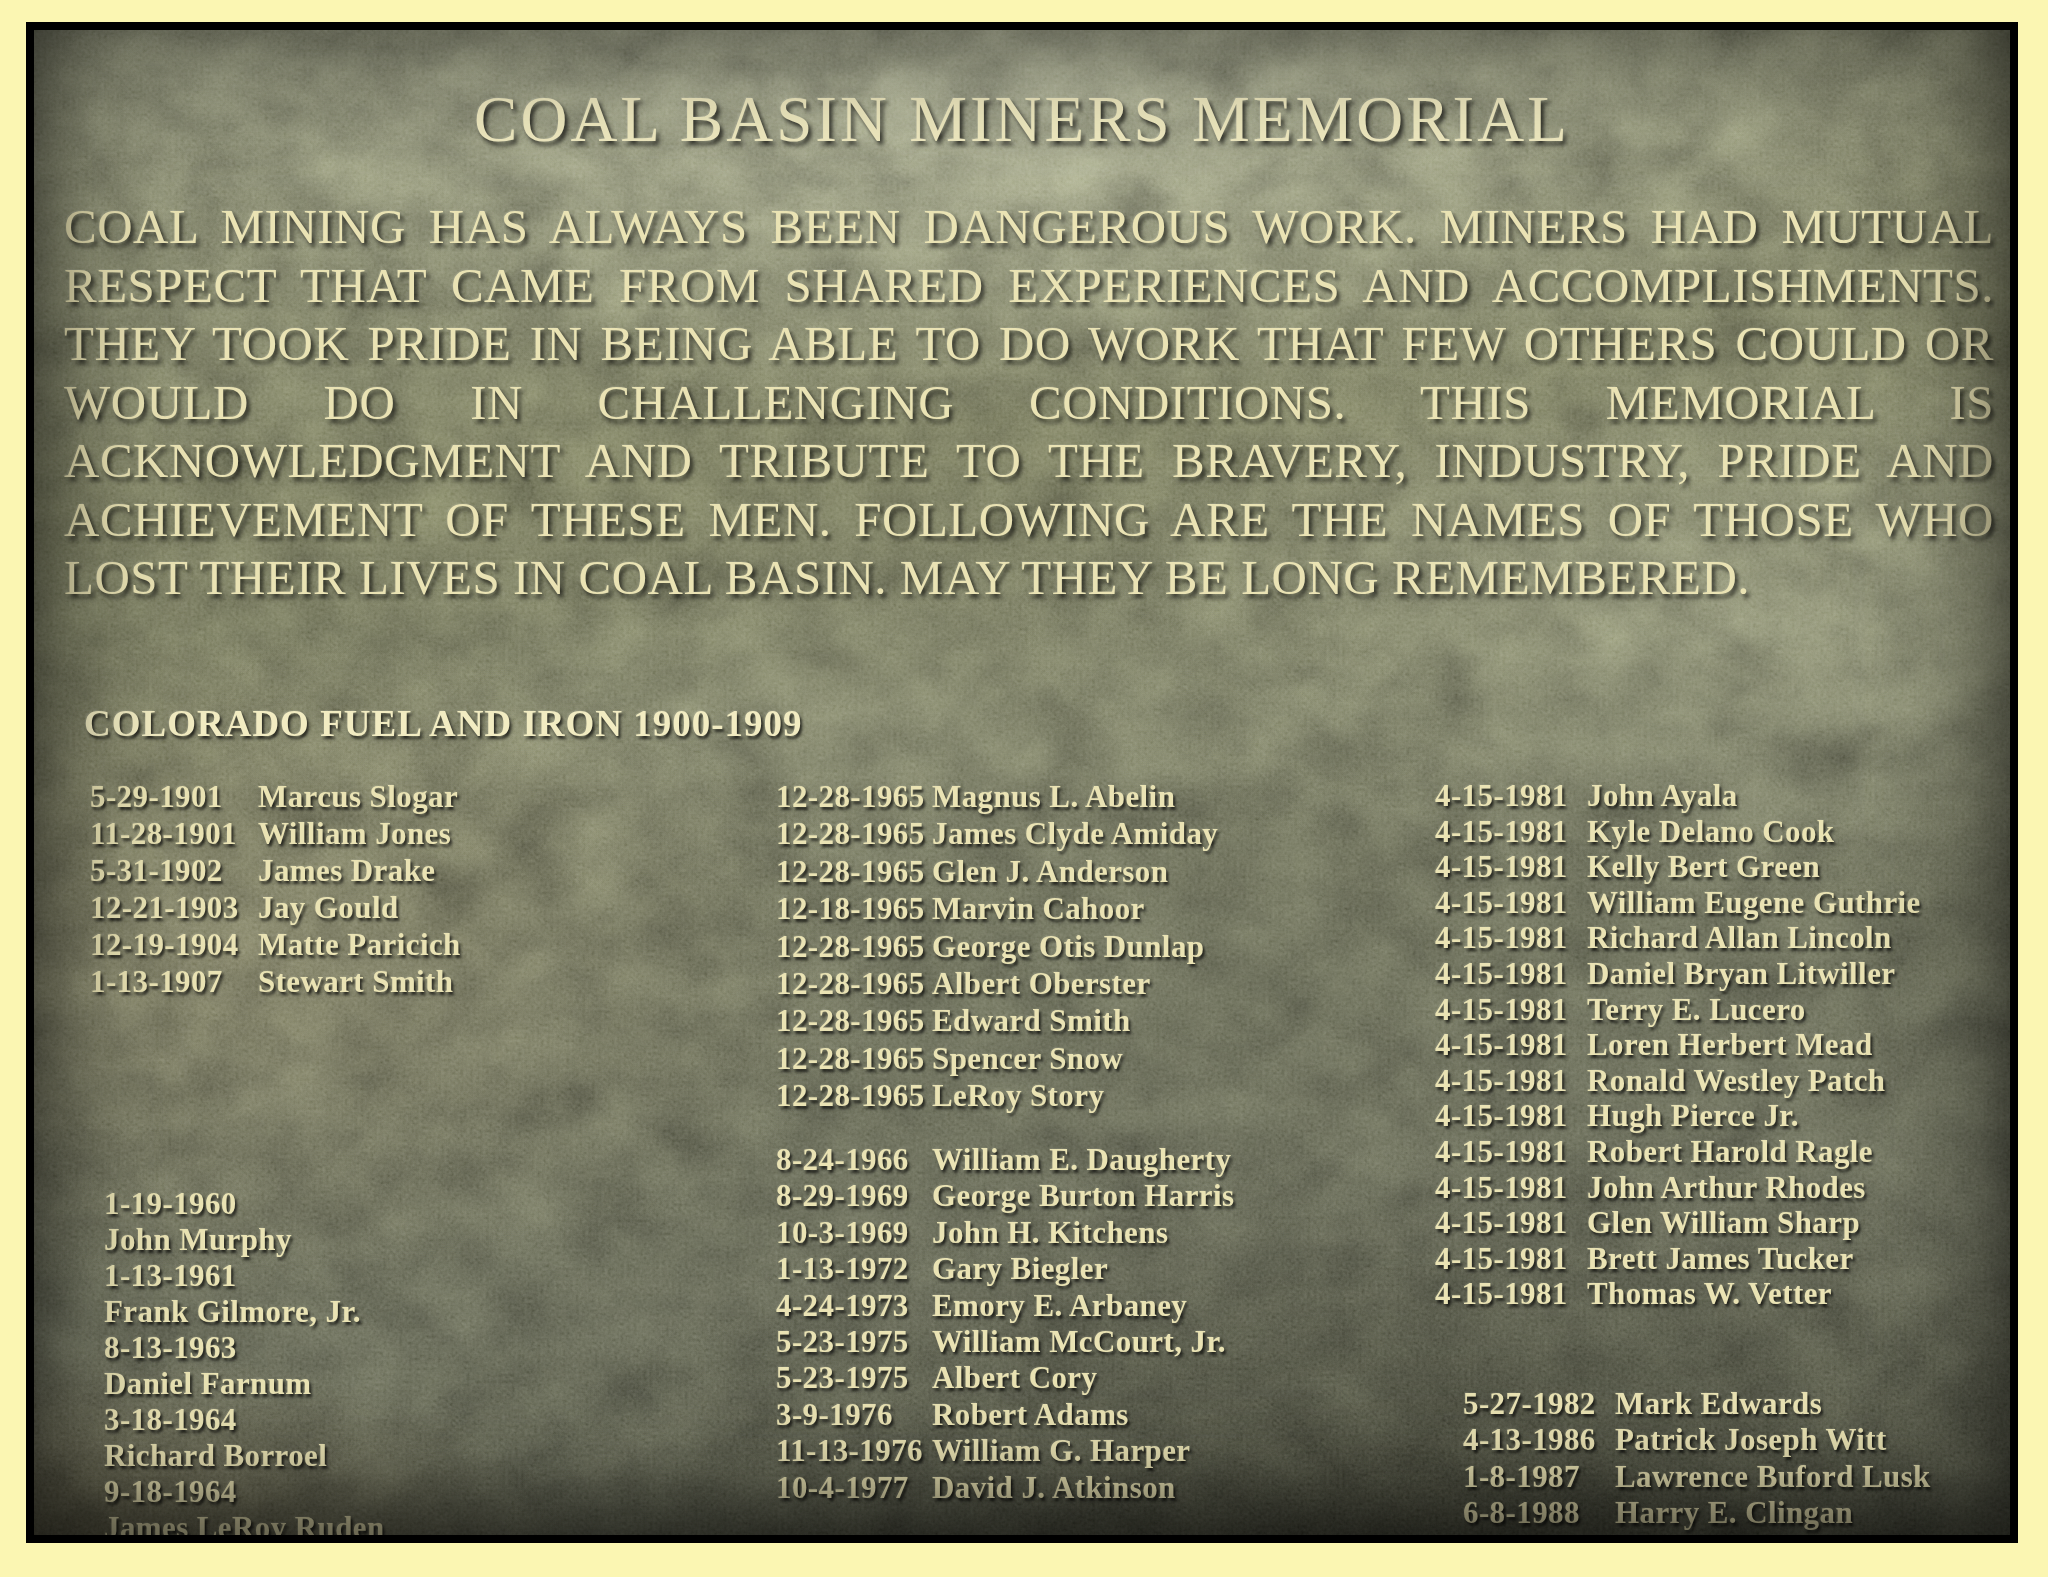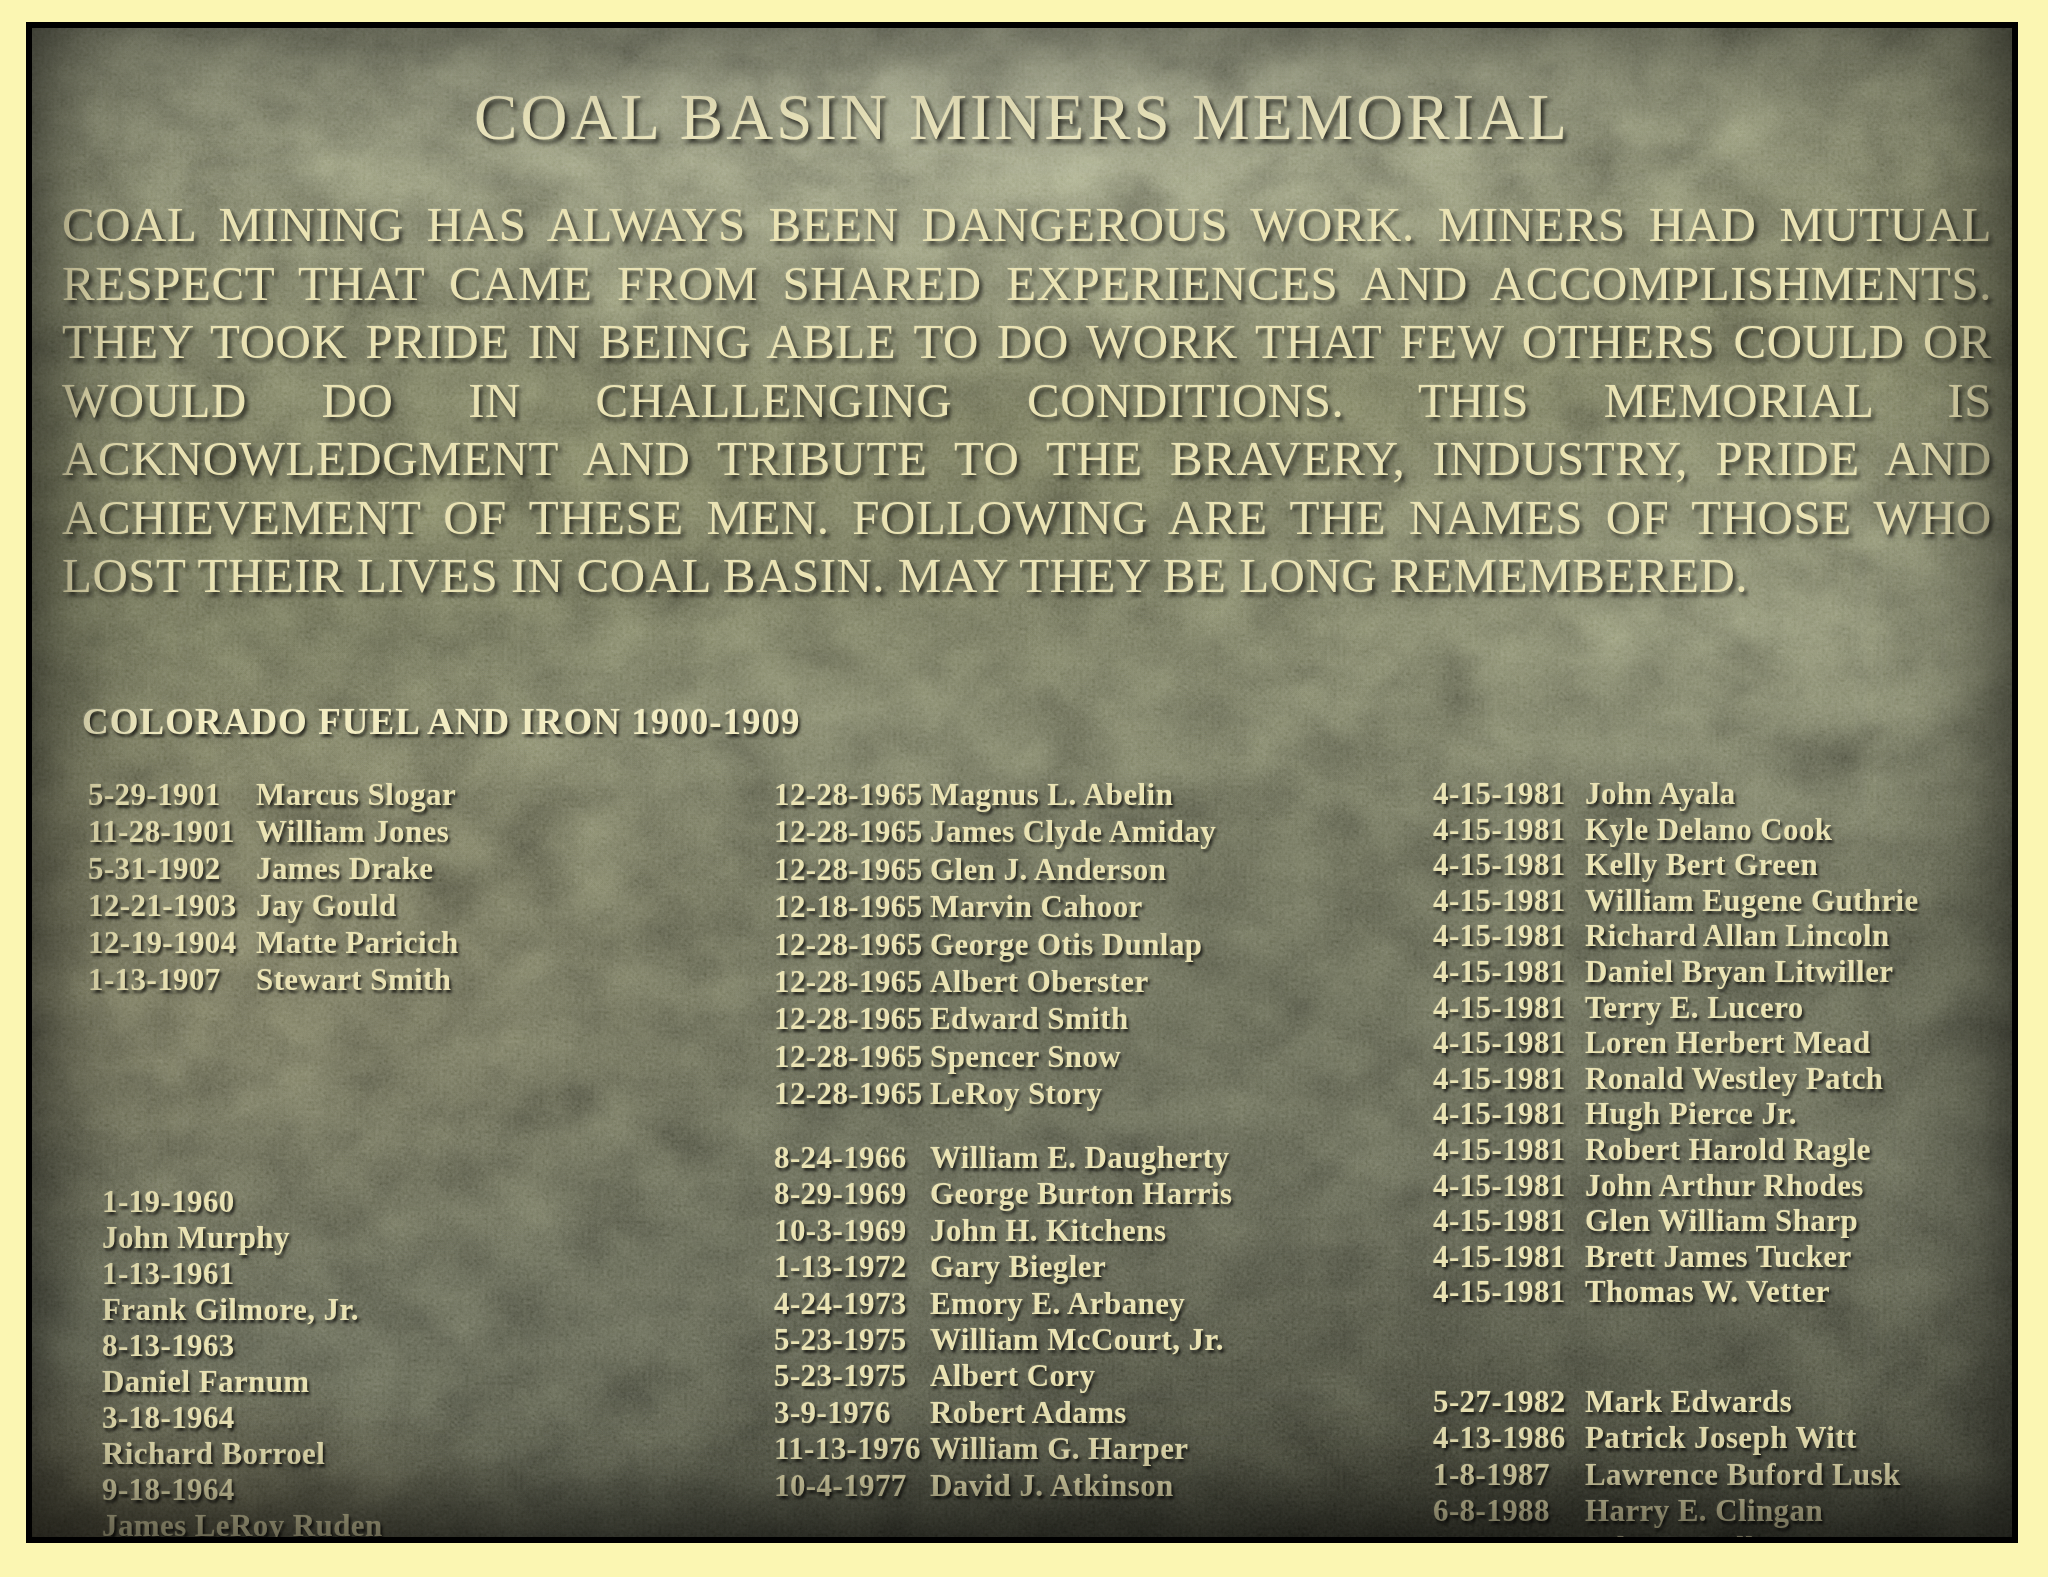--- a/index.html
+++ b/index.html
@@ -7,21 +7,21 @@
     position: relative;
     width: 2048px;
     height: 1577px;
     background: var(--frame_yellow, #fbf6b2);
     overflow: hidden;
     font-family: "Liberation Serif", "DejaVu Serif", serif;
   }
   .plaque {
     position: absolute;
     left: 26px; top: 22px; right: 30px; bottom: 34px;
-    border: 6px solid #000000;
+    border: 8px solid #000000;
     overflow: hidden;
   }
   .plaque-bg {
     position: absolute; inset: 0; z-index: 0;
     background:
       radial-gradient(1450px 480px at 50% 4%,  rgba(178,181,158,0.32), rgba(0,0,0,0) 68%),
       radial-gradient(1100px 420px at 88% 38%, rgba(168,171,142,0.24), rgba(0,0,0,0) 70%),
       radial-gradient(950px 480px at 10% 62%,  rgba(142,132,96,0.20),  rgba(0,0,0,0) 70%),
       radial-gradient(1300px 560px at 72% 102%,rgba(18,18,12,0.50),    rgba(0,0,0,0) 75%),
       radial-gradient(800px 320px at 0% 102%,  rgba(62,52,30,0.38),    rgba(0,0,0,0) 70%),
@@ -84,21 +84,21 @@
   .list-mid2a .row { line-height: 37.4px; }
   .list-mid2a .date { width: 156px; }
   .list-mid2b { left: 742px;  top: 1112px; }
   .list-mid2b .row { line-height: 36.4px; }
   .list-mid2b .date { width: 156px; }
   .list-c3a   { left: 1401px; top: 748px;  }
   .list-c3a   .row { line-height: 35.6px; }
   .list-c3a   .date { width: 152px; }
   .list-c3b   { left: 1401px; top: 1356px; }
   .list-c3b   .row { line-height: 36.4px; }
-  .list-c3b   .date { width: 152px; }
+  .list-c3b   .date { width: 152px; margin-left: 28px; }
 </style>
 </head>
 <body>
 
 <div class="stage">
   <div class="plaque">
 
     <div class="plaque-bg"></div>
 
     <svg class="noise noise-coarse" viewBox="0 0 1986 1509" preserveAspectRatio="none" aria-hidden="true">

